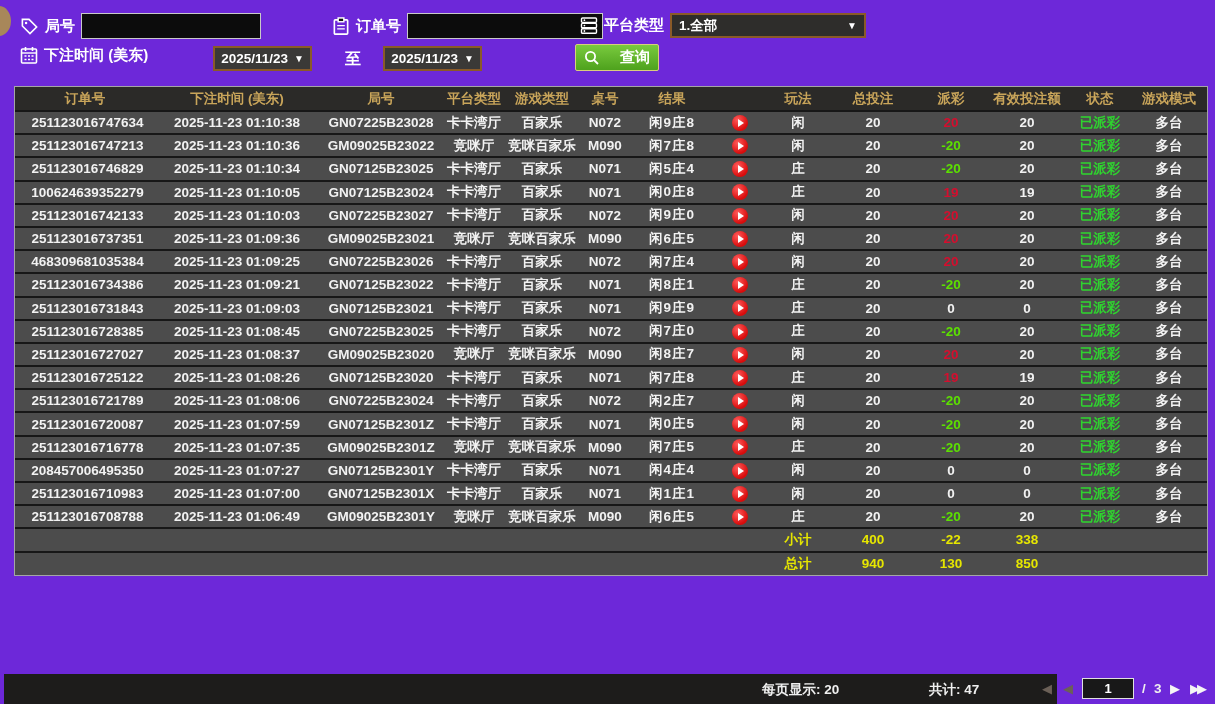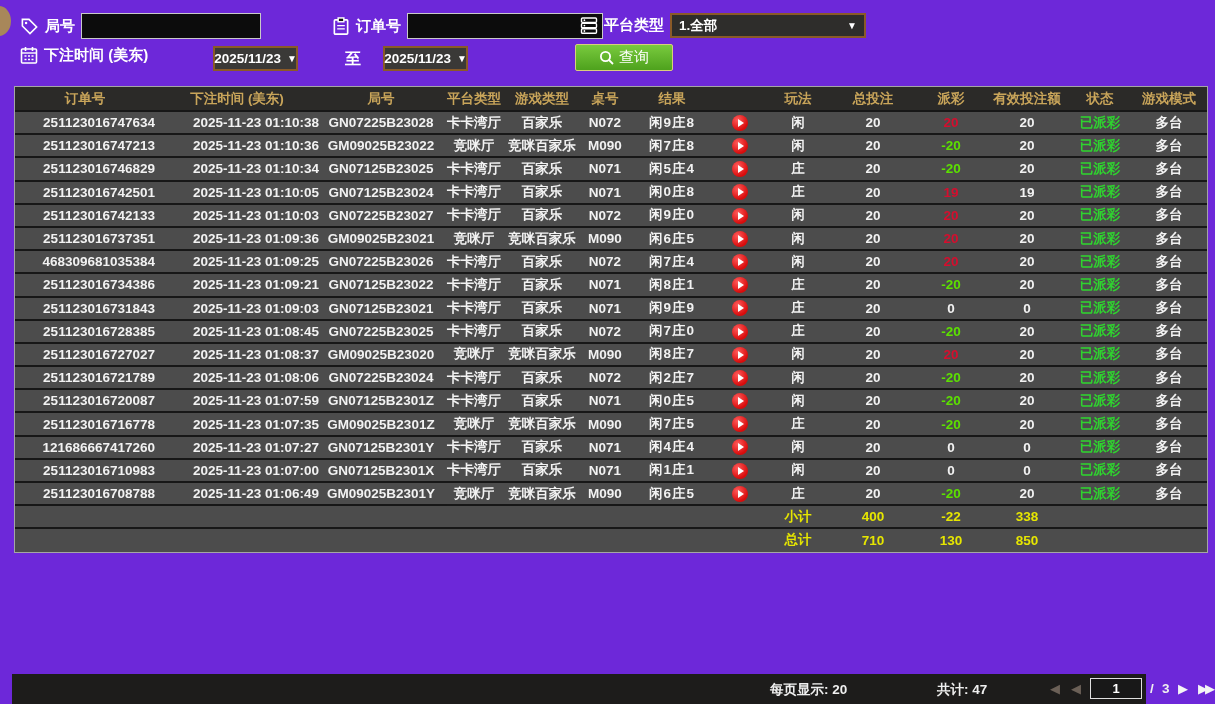--- a/index.html
+++ b/index.html
@@ -10,40 +10,40 @@
     font-family:"Liberation Sans","DejaVu Sans",sans-serif;
     font-weight:bold; color:#f0f0f0;
   }
   
   .side-handle{position:absolute;left:-13px;top:6px;width:24px;height:30px;border-radius:50%;background:#a8875a;}
   .ctl{position:absolute;display:flex;align-items:center;gap:6px;}
   .lbl{font-size:15px;color:#fff;white-space:nowrap;}
   .txt-input{background:#0c0c0c;border:1px solid #c9c9c9;height:26px;color:#eee;font-family:inherit;font-weight:bold;font-size:13px;padding:0 5px;}
   .sel{display:flex;align-items:center;justify-content:space-between;background:#2e2d2b;border:2px solid #8a5a28;color:#fff;font-size:13.5px;padding:0 7px;height:25px;cursor:pointer;}
   .sel .car{font-size:10px;margin-left:6px;}
-  .date-sel{width:85px;background:#3a3937;justify-content:center;gap:0;}
-  .btn-query{display:flex;align-items:center;gap:4px;background:linear-gradient(#79ca3e,#4ea21d);border:1px solid #d8ce7d;border-radius:2px;height:27px;padding:0 23px;color:#fff;font-size:15px;font-weight:normal;cursor:pointer;font-family:inherit;}
+  .date-sel{width:99px;background:#3a3937;justify-content:center;gap:0;}
+  .btn-query{display:flex;align-items:center;gap:20px;background:linear-gradient(#79ca3e,#4ea21d);border:1px solid #d8ce7d;border-radius:2px;height:27px;padding:0 8px;color:#fff;font-size:15px;font-weight:bold;cursor:pointer;font-family:inherit;}
   .icon{display:inline-block;line-height:0;}
   
   .grid{position:absolute;left:14px;top:86px;width:1194px;border:1px solid #a5a5a5;background:#1b1b1b;}
   table{border-collapse:collapse;table-layout:fixed;width:100%;}
   thead th{height:24px;background:#2b2a28;color:var(--header-gold);font-size:13.5px;font-weight:bold;text-align:center;overflow:hidden;white-space:nowrap;}
   tbody td{height:23.2px;background:#4c4c4c;border-top:2px solid #171717;font-size:13.5px;text-align:center;color:#f2f2f2;overflow:hidden;white-space:nowrap;}
-  td.l{text-align:right;}
+  td.l{text-align:center;}
   td.pad{padding-left:5px;}
   td.res{letter-spacing:1px;}
   td.pos{color:var(--win-red);}
   td.neg{color:var(--loss-green);}
   td.zero{color:#f2f2f2;}
   td.status{color:var(--status-green);}
   td.tot{color:var(--total-yellow);}
   .replay{display:inline-flex;align-items:center;justify-content:center;width:16px;height:16px;border-radius:50%;background:radial-gradient(circle at 35% 30%,#ff5a5a,#d80b0b 70%);vertical-align:middle;cursor:pointer;}
   .replay i{display:block;width:0;height:0;border-left:6px solid #fff;border-top:4px solid transparent;border-bottom:4px solid transparent;margin-left:2px;}
   
-  .footer{position:absolute;left:12px;top:674px;width:1134px;height:30px;background:#1d1c1b;font-size:13.5px;color:#efefef;}
+  .footer{position:absolute;left:4px;top:674px;width:1053px;height:30px;background:#1d1c1b;font-size:13.5px;color:#efefef;}
   .footer span{position:absolute;top:7px;}
   .pg-arrow{cursor:pointer;font-size:13px;}
   .pg-arrow.disabled{color:#6b6057;cursor:default;}
   .pg-arrow.on{color:#f5f5f5;}
   .pg-input{position:absolute;top:4px;left:1078px;width:52px;height:21px;background:#181818;border:1px solid #e0e0e0;color:#fff;font-family:inherit;font-weight:bold;font-size:13px;text-align:center;}
   .last-ic{letter-spacing:-3px;}
 </style>
 </head>
 <body>
 
@@ -211,21 +211,21 @@
                 <i></i>
               </span></td>
             <td>庄</td>
             <td>20</td>
             <td class="neg">-20</td>
             <td>20</td>
             <td class="status">已派彩</td>
             <td>多台</td>
           </tr>
           <tr>
-            <td class="l pad">251123016742501</td>
+            <td class="l pad">100624639352279</td>
             <td class="l">2025-11-23 01:10:05</td>
             <td>GN07125B23024</td>
             <td>卡卡湾厅</td>
             <td>百家乐</td>
             <td>N071</td>
             <td class="res">闲0庄8</td>
             <td><span class="replay">
                 <i></i>
               </span></td>
             <td>庄</td>
@@ -355,20 +355,38 @@
                 <i></i>
               </span></td>
             <td>闲</td>
             <td>20</td>
             <td class="pos">20</td>
             <td>20</td>
             <td class="status">已派彩</td>
             <td>多台</td>
           </tr>
           <tr>
+            <td class="l pad">251123016725122</td>
+            <td class="l">2025-11-23 01:08:26</td>
+            <td>GN07125B23020</td>
+            <td>卡卡湾厅</td>
+            <td>百家乐</td>
+            <td>N071</td>
+            <td class="res">闲7庄8</td>
+            <td><span class="replay">
+                <i></i>
+              </span></td>
+            <td>庄</td>
+            <td>20</td>
+            <td class="pos">19</td>
+            <td>19</td>
+            <td class="status">已派彩</td>
+            <td>多台</td>
+          </tr>
+          <tr>
             <td class="l pad">251123016721789</td>
             <td class="l">2025-11-23 01:08:06</td>
             <td>GN07225B23024</td>
             <td>卡卡湾厅</td>
             <td>百家乐</td>
             <td>N072</td>
             <td class="res">闲2庄7</td>
             <td><span class="replay">
                 <i></i>
               </span></td>
@@ -409,21 +427,21 @@
                 <i></i>
               </span></td>
             <td>庄</td>
             <td>20</td>
             <td class="neg">-20</td>
             <td>20</td>
             <td class="status">已派彩</td>
             <td>多台</td>
           </tr>
           <tr>
-            <td class="l pad">121686667417260</td>
+            <td class="l pad">208457006495350</td>
             <td class="l">2025-11-23 01:07:27</td>
             <td>GN07125B2301Y</td>
             <td>卡卡湾厅</td>
             <td>百家乐</td>
             <td>N071</td>
             <td class="res">闲4庄4</td>
             <td><span class="replay">
                 <i></i>
               </span></td>
             <td>闲</td>
@@ -473,21 +491,21 @@
             <td colspan="8"></td>
             <td class="tot">小计</td>
             <td class="tot">400</td>
             <td class="tot">-22</td>
             <td class="tot">338</td>
             <td colspan="2"></td>
           </tr>
           <tr>
             <td colspan="8"></td>
             <td class="tot">总计</td>
-            <td class="tot">710</td>
+            <td class="tot">940</td>
             <td class="tot">130</td>
             <td class="tot">850</td>
             <td colspan="2"></td>
           </tr>
         </tbody>
     </table>
   </div>
 
   <div class="footer">
     <span style="left:758px;">每页显示: 20</span>

